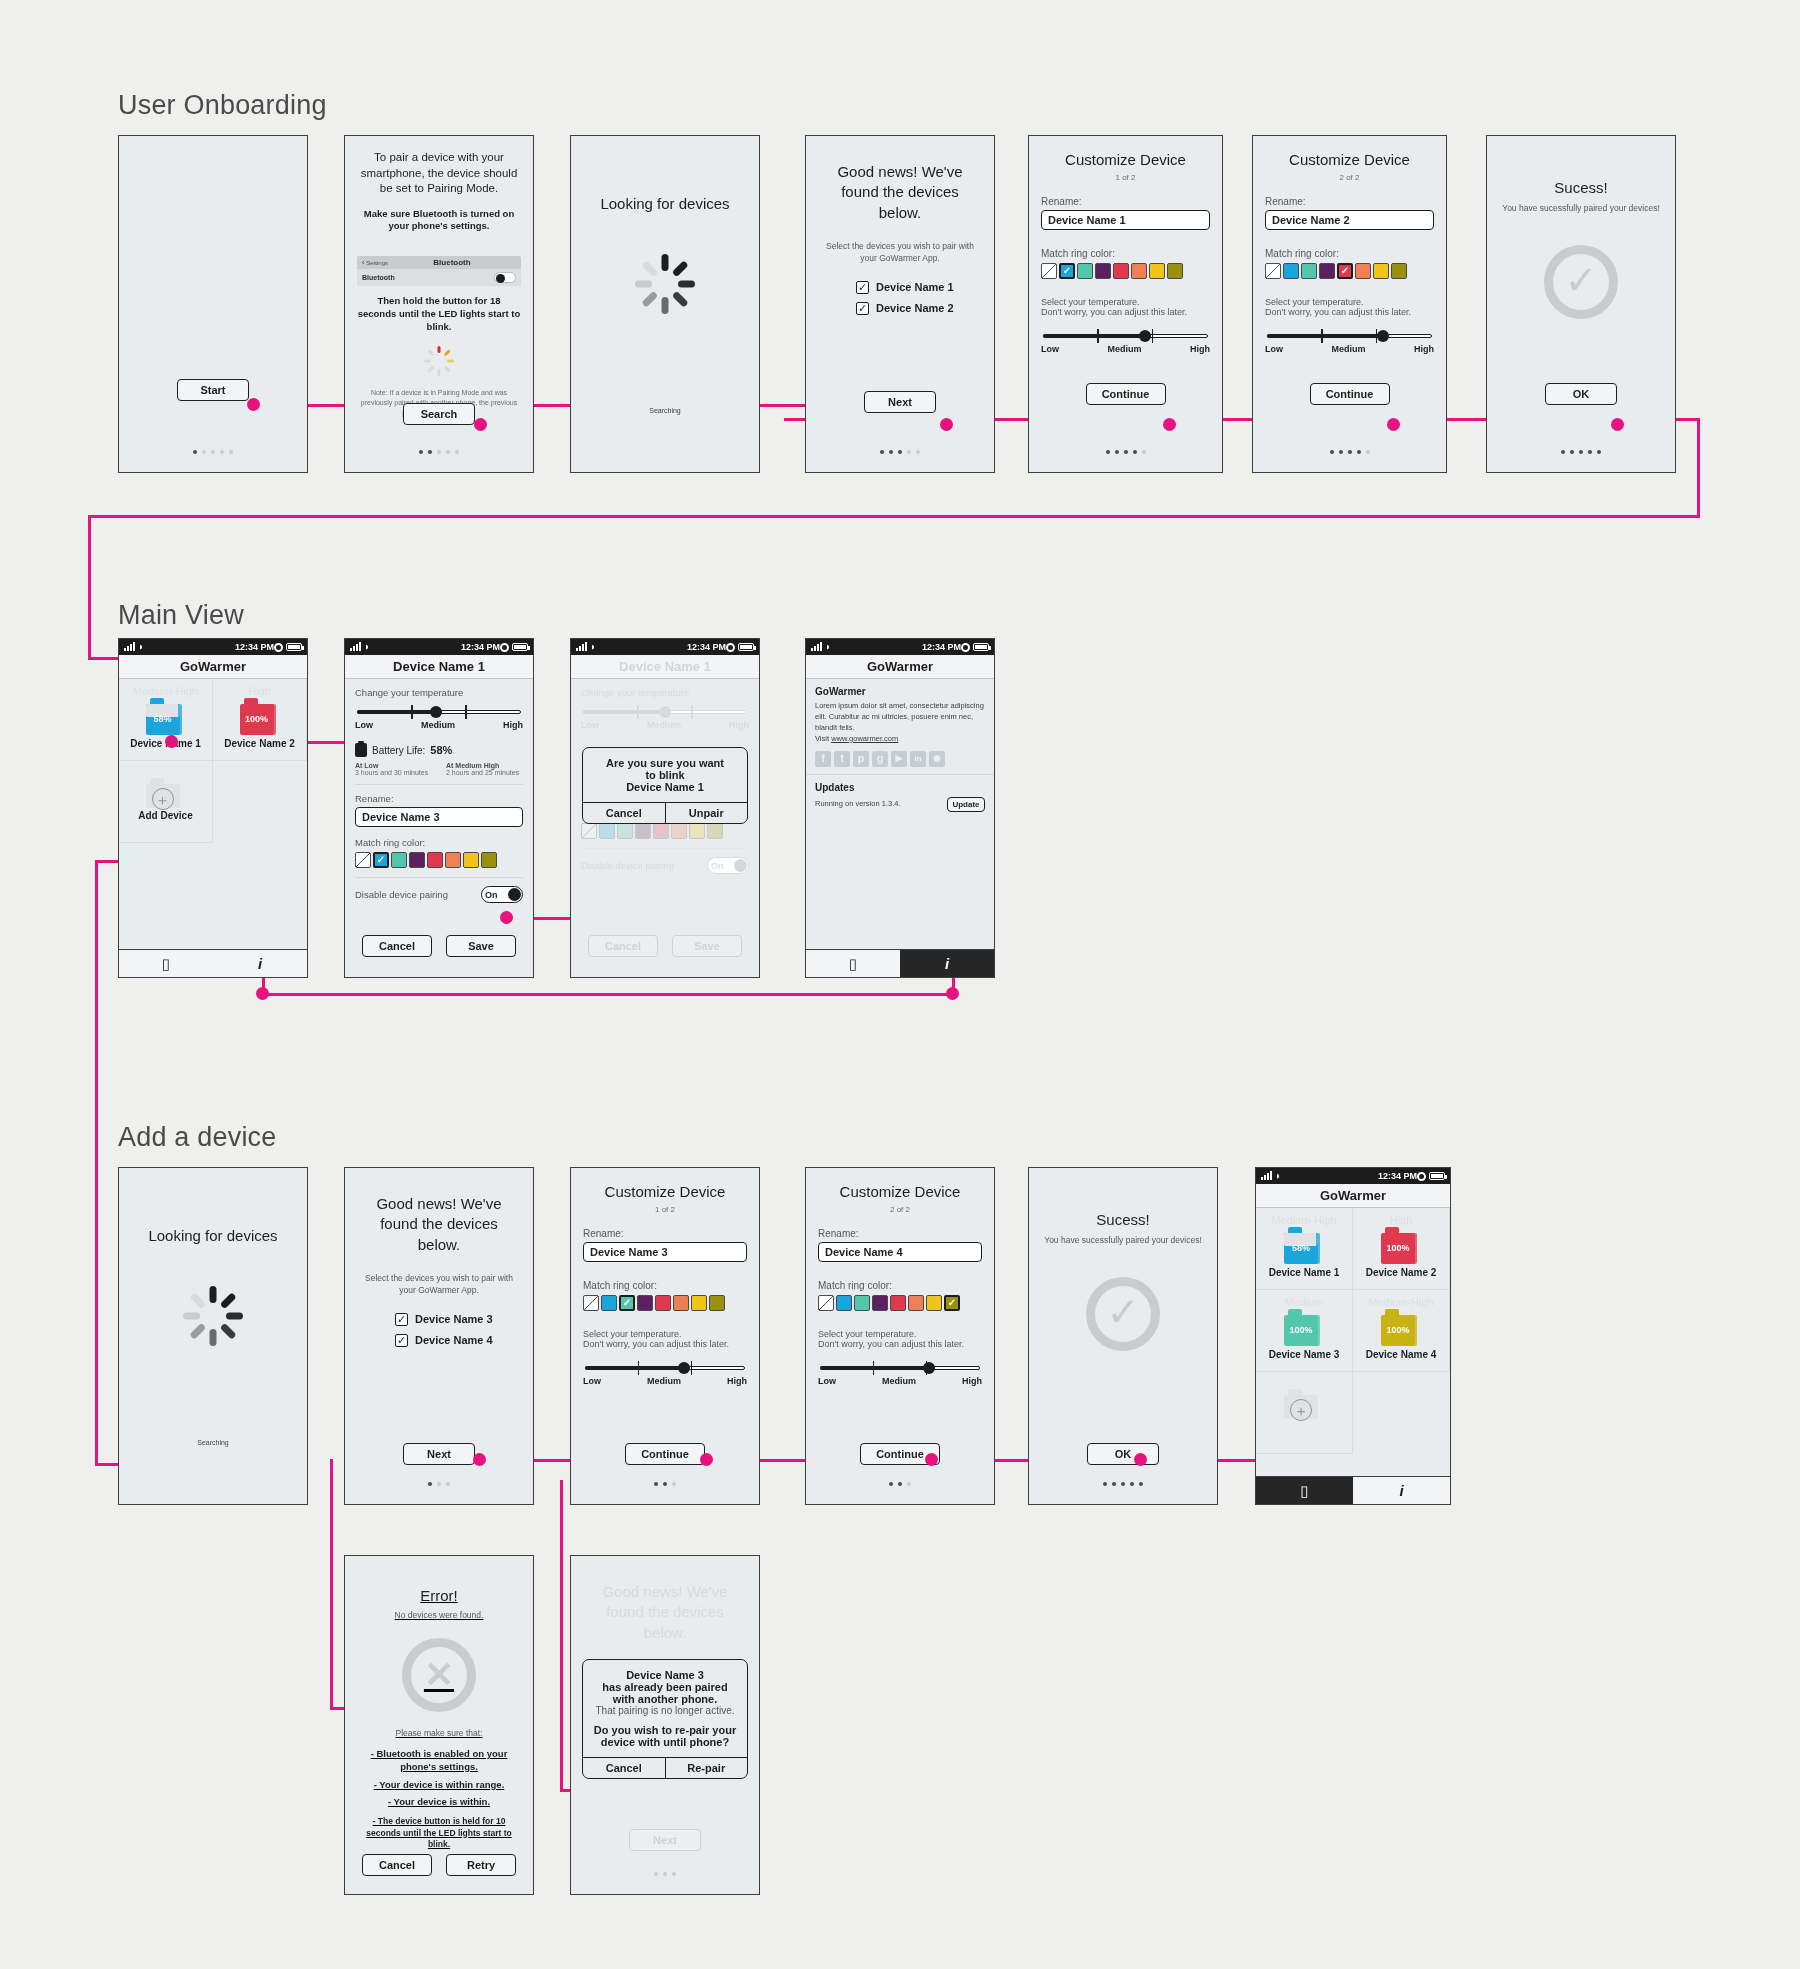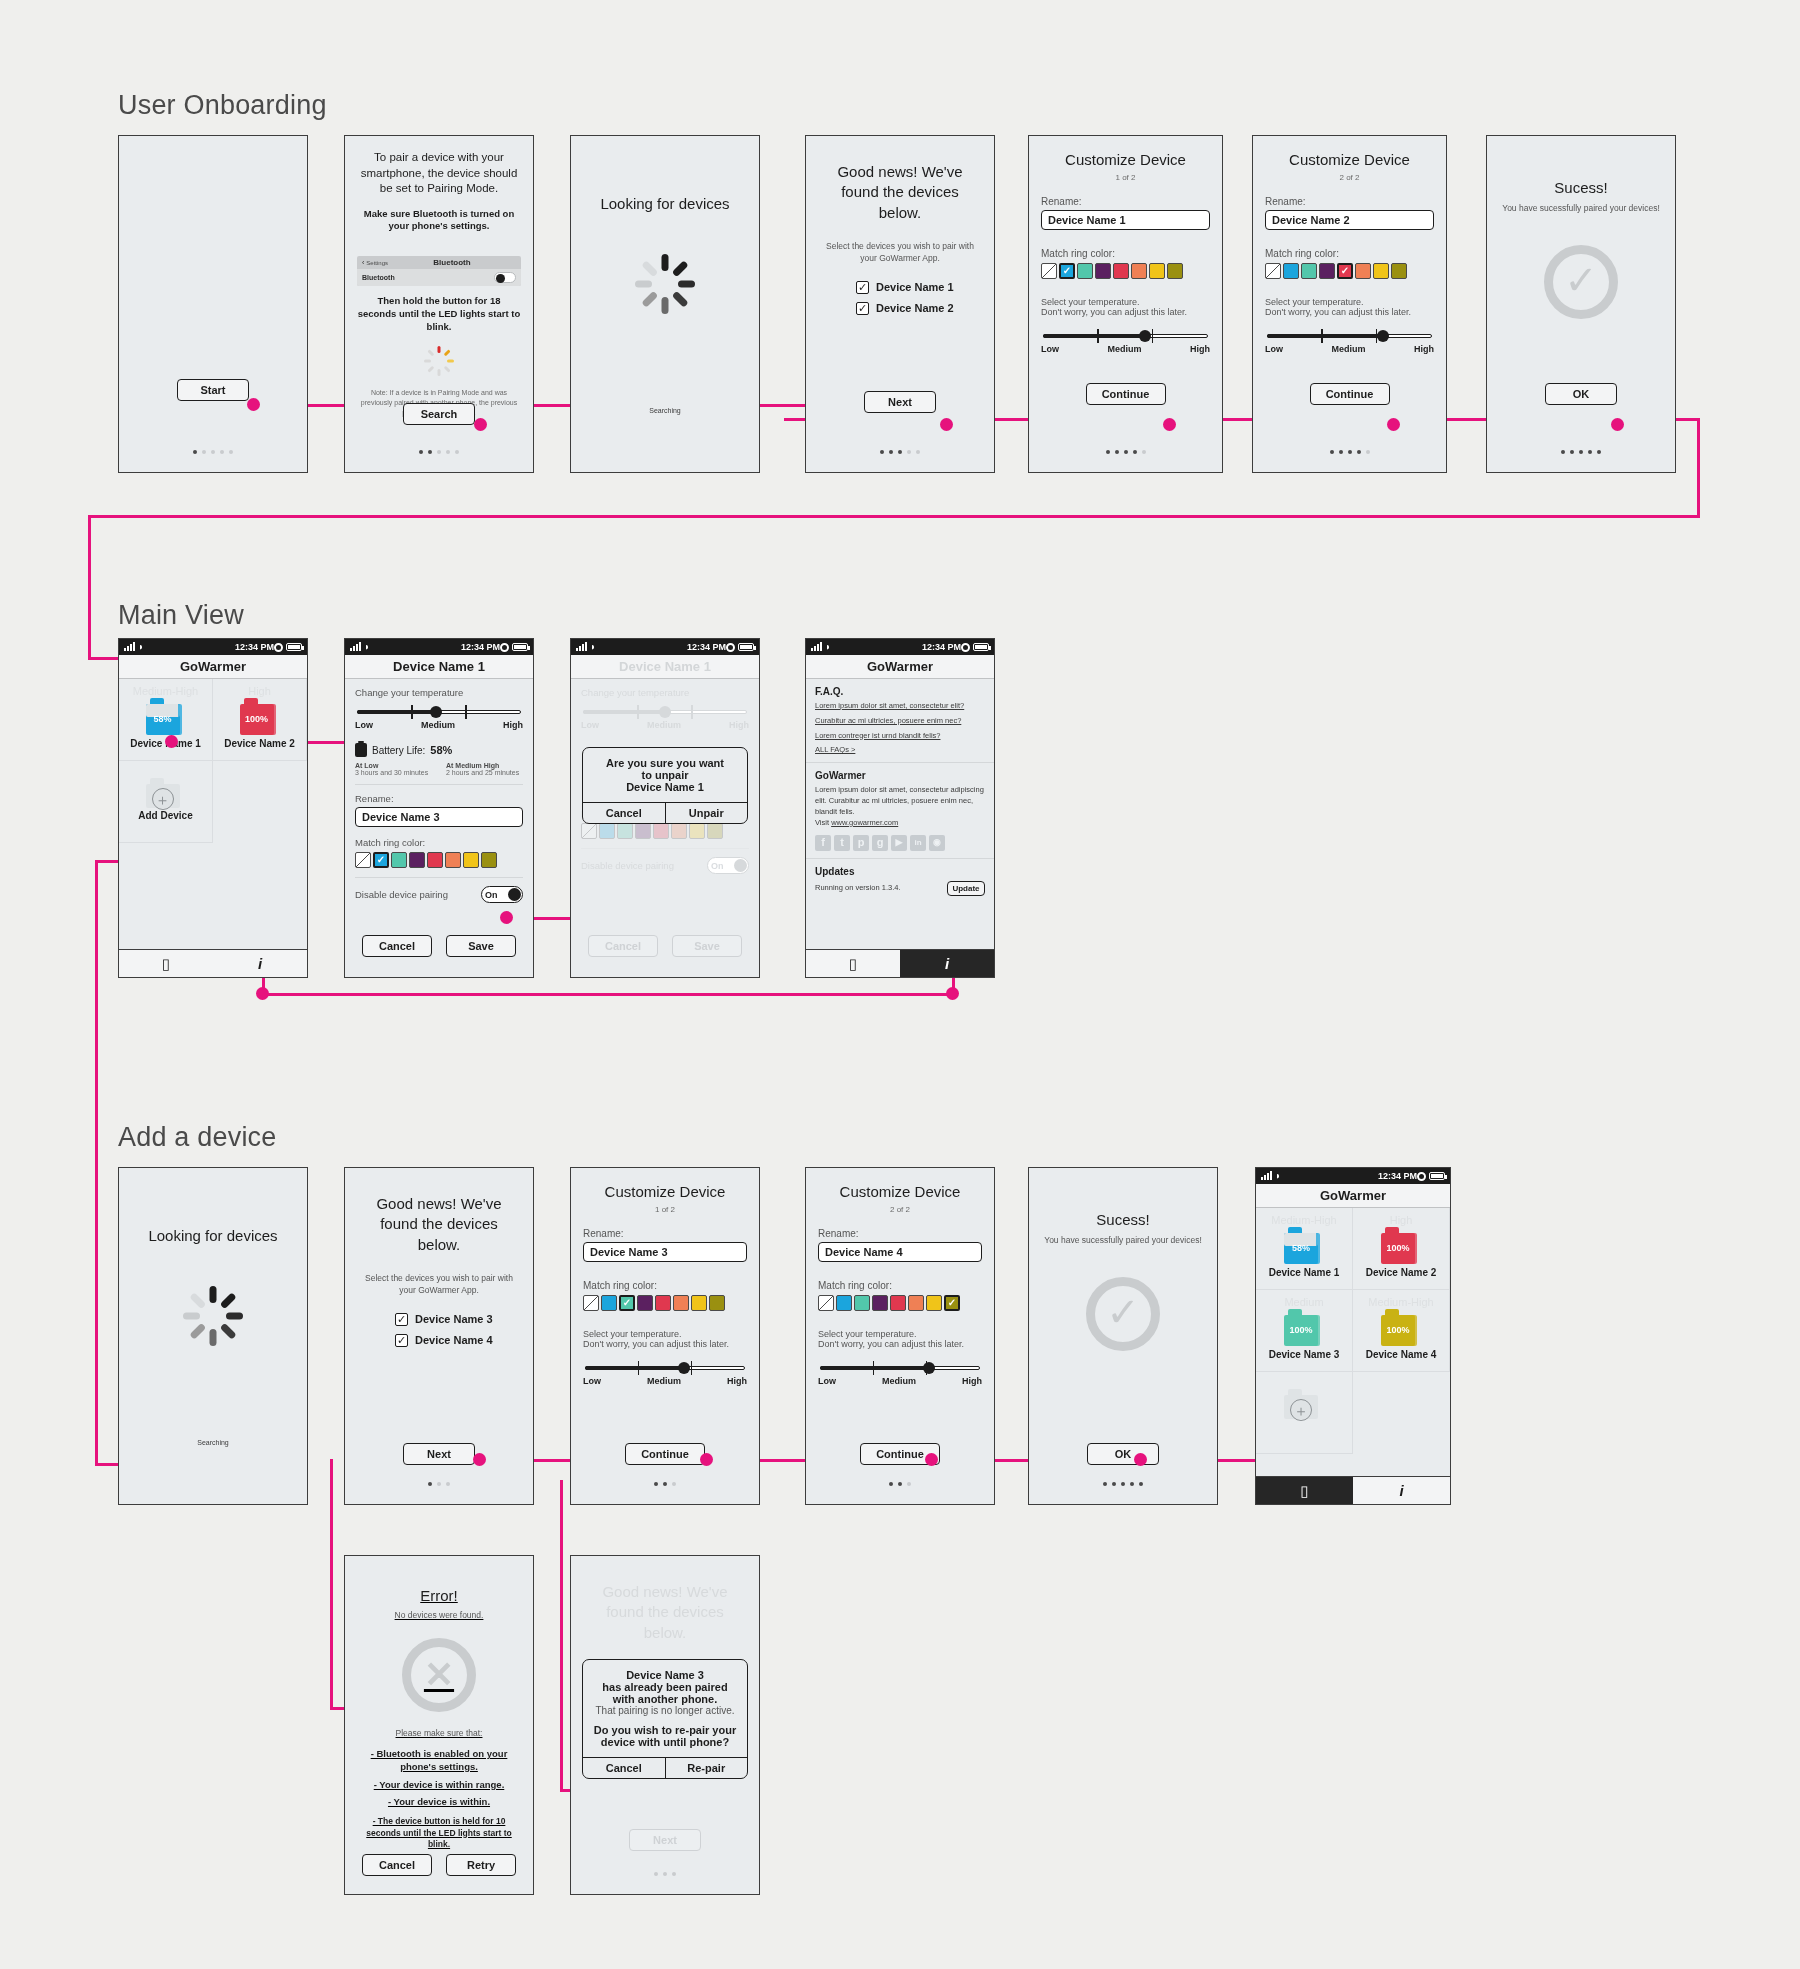--- a/index.html
+++ b/index.html
@@ -665,21 +665,21 @@
       </div>
     </div>
     <div style="position:absolute;left:0;right:0;bottom:20px;display:flex;justify-content:space-around;padding:0 10px;">
       <div class="btn dim" style="width:70px;">Cancel</div>
       <div class="btn dim" style="width:70px;">Save</div>
     </div>
 
     <div class="modal" style="top:108px;">
       <div class="m-body" style="text-align:center;">
         <div class="lbl-b">Are you sure you want</div>
-        <div class="lbl-b">to unpair</div>
+        <div class="lbl-b">to blink</div>
         <div class="lbl-b">Device Name 1</div>
       </div>
       <div class="m-btns">
         <div class="mb">Cancel</div>
         <div class="mb">Unpair</div>
       </div>
     </div>
   </div>
 
   <div class="screen" style="left:805px;top:638px;width:190px;height:340px;">
@@ -695,27 +695,20 @@
         </span>
       <span class="time">12:34 PM</span>
       <span class="sb-right">
           <span class="gear"></span>
           <span class="battbox">
             <i></i>
           </span>
         </span>
     </div>
     <div class="navbar">GoWarmer</div>
-    <div class="faq-sec">
-      <div class="faq-h">F.A.Q.</div>
-      <div class="faq-q">Lorem ipsum dolor sit amet, consectetur elit?</div>
-      <div class="faq-q">Curabitur ac mi ultricies, posuere enim nec?</div>
-      <div class="faq-q">Lorem contreger ist urnd blandit felis?</div>
-      <div class="faq-q" style="margin-bottom:0;">ALL FAQs &gt;</div>
-    </div>
     <div class="faq-sec">
       <div class="faq-h">GoWarmer</div>
       <div class="faq-p">Lorem ipsum dolor sit amet, consectetur adipiscing elit. Curabitur ac mi ultricies, posuere enim nec, blandit felis.</div>
       <div class="faq-p">
         <span>Visit </span><span style="text-decoration:underline;">www.gowarmer.com</span>
       </div>
       <div class="socials" id="socials">
           <span class="soc">f</span>
           <span class="soc">t</span>
           <span class="soc">p</span>

